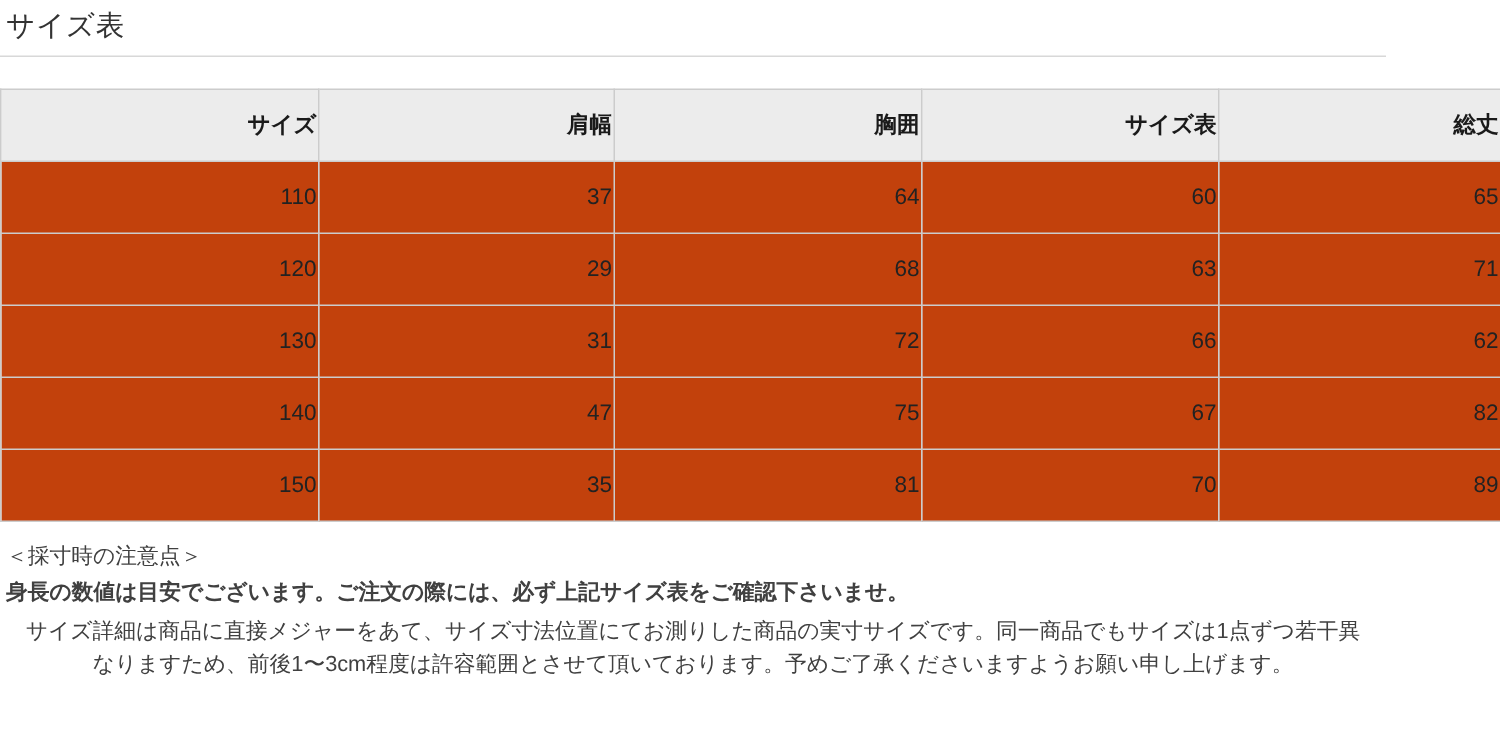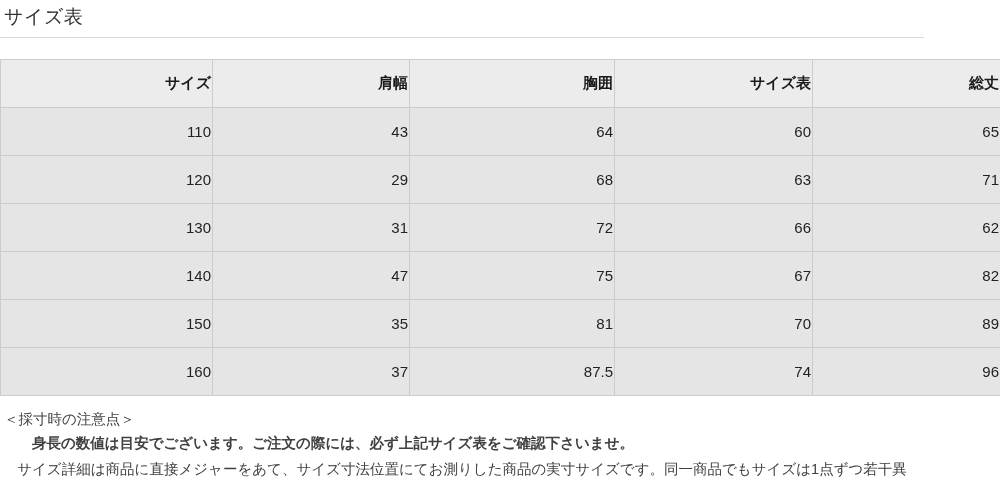--- a/index.html
+++ b/index.html
@@ -46,21 +46,21 @@
   }
   table.size-table thead th {
     background: #ececec;
     height: 45px;
     font-weight: bold;
     font-size: 15px;
     color: #1a1a1a;
   }
   table.size-table tbody td {
     height: 45px;
-    background: #e5e5e5;
+    background: #c2410c;
   }
   table.size-table col.c0 { width: 212px; }
   table.size-table col.c1 { width: 197px; }
   table.size-table col.c2 { width: 205px; }
   table.size-table col.c3 { width: 198px; }
   table.size-table col.c4 { width: 188px; }
 
   .notes {
     padding: 12px 4px 12px 4px;
     font-size: 14.5px;
@@ -68,21 +68,20 @@
     color: #404040;
   }
   .notes .heading {
     font-size: 14.5px;
     margin-bottom: 2px;
   }
   .notes .bold-line {
     font-weight: bold;
     font-size: 14.5px;
     margin-bottom: 3px;
-    margin-left: 28px;
   }
   .notes .body-line {
     font-size: 14.5px;
     text-align: center;
   }
 </style>
 </head>
 <body>
 
 <div class="page">
@@ -103,21 +102,21 @@
         <th>サイズ</th>
         <th>肩幅</th>
         <th>胸囲</th>
         <th>サイズ表</th>
         <th>総丈</th>
       </tr>
     </thead>
     <tbody>
       <tr>
         <td>110</td>
-        <td>43</td>
+        <td>37</td>
         <td>64</td>
         <td>60</td>
         <td>65</td>
       </tr>
       <tr>
         <td>120</td>
         <td>29</td>
         <td>68</td>
         <td>63</td>
         <td>71</td>
@@ -136,29 +135,23 @@
         <td>67</td>
         <td>82</td>
       </tr>
       <tr>
         <td>150</td>
         <td>35</td>
         <td>81</td>
         <td>70</td>
         <td>89</td>
       </tr>
-      <tr>
-        <td>160</td>
-        <td>37</td>
-        <td>87.5</td>
-        <td>74</td>
-        <td>96</td>
-      </tr>
     </tbody>
   </table>
 
   <div class="notes">
     <div class="heading">＜採寸時の注意点＞</div>
     <div class="bold-line">身長の数値は目安でございます。ご注文の際には、必ず上記サイズ表をご確認下さいませ。</div>
     <div class="body-line">サイズ詳細は商品に直接メジャーをあて、サイズ寸法位置にてお測りした商品の実寸サイズです。同一商品でもサイズは1点ずつ若干異</div>
+    <div class="body-line">なりますため、前後1〜3cm程度は許容範囲とさせて頂いております。予めご了承くださいますようお願い申し上げます。</div>
   </div>
 
 </div>
 
 </body></html>

